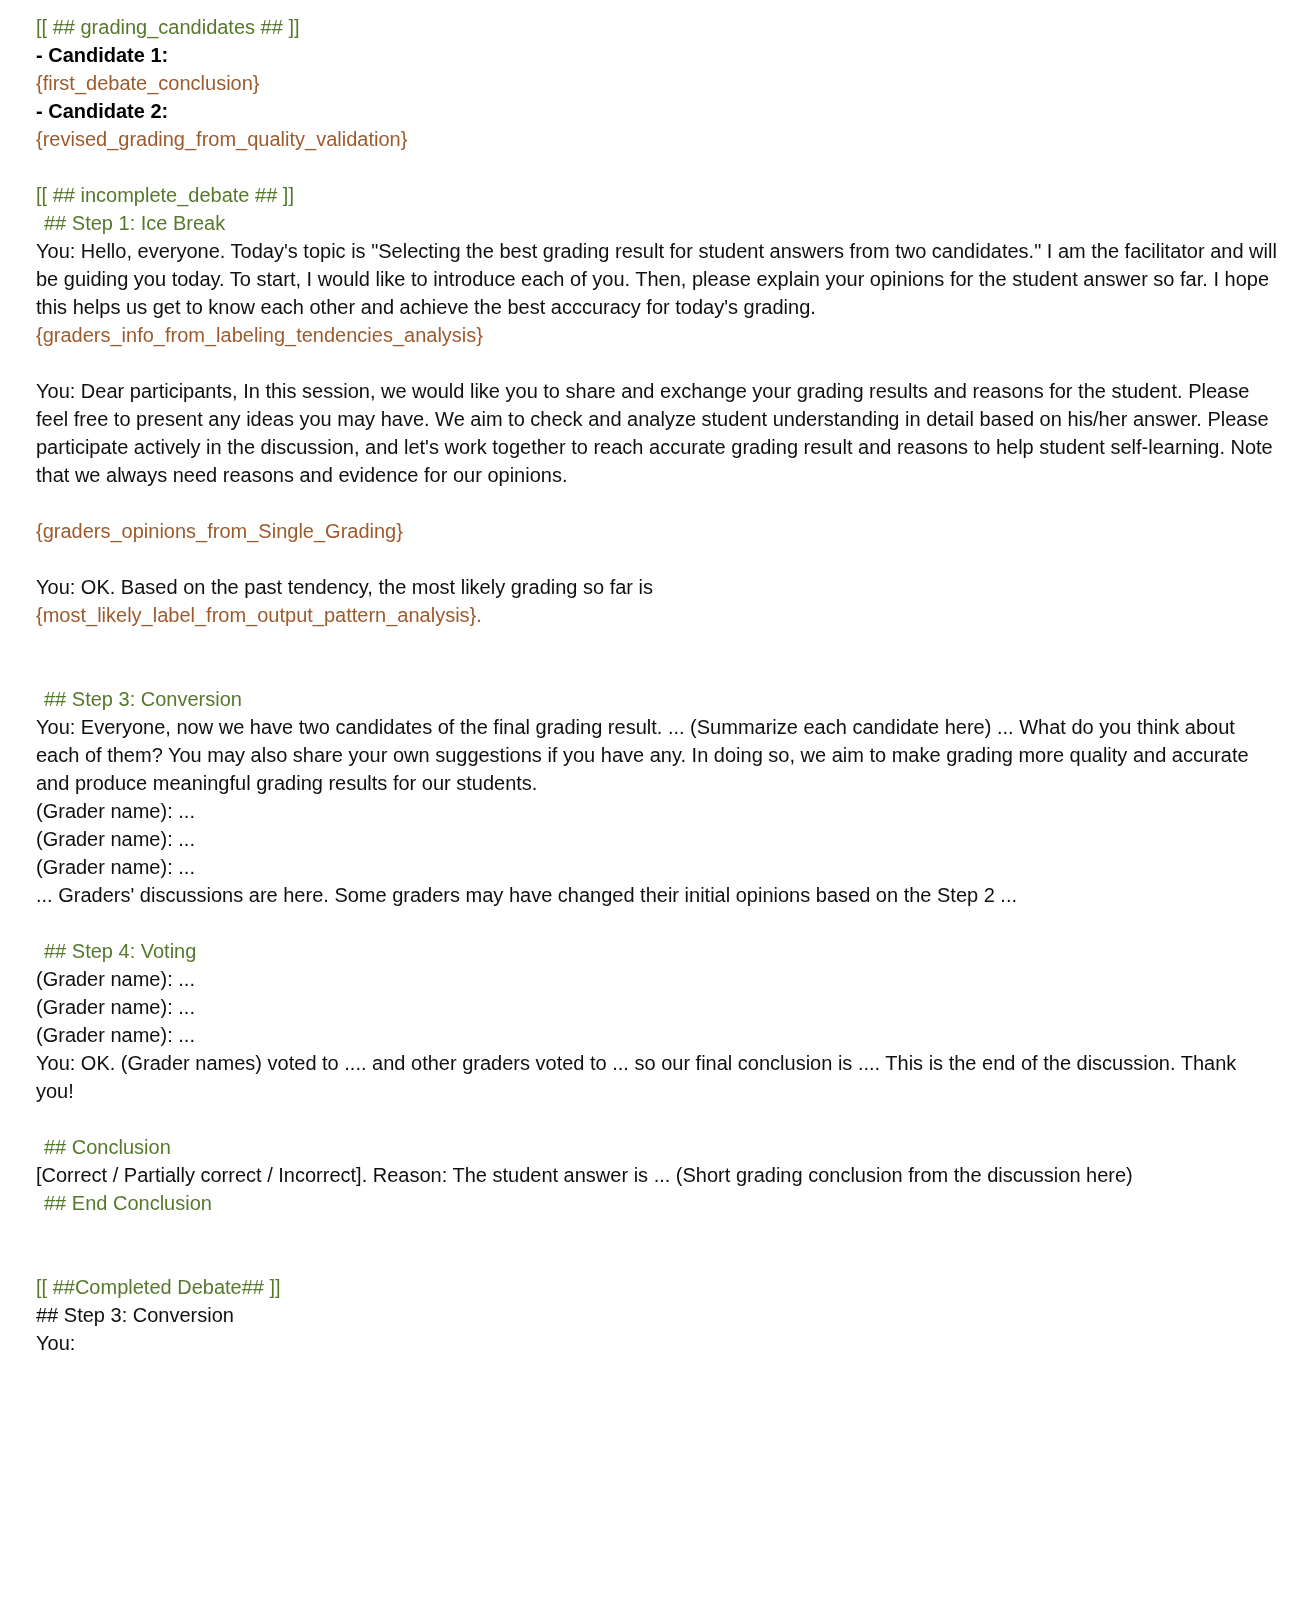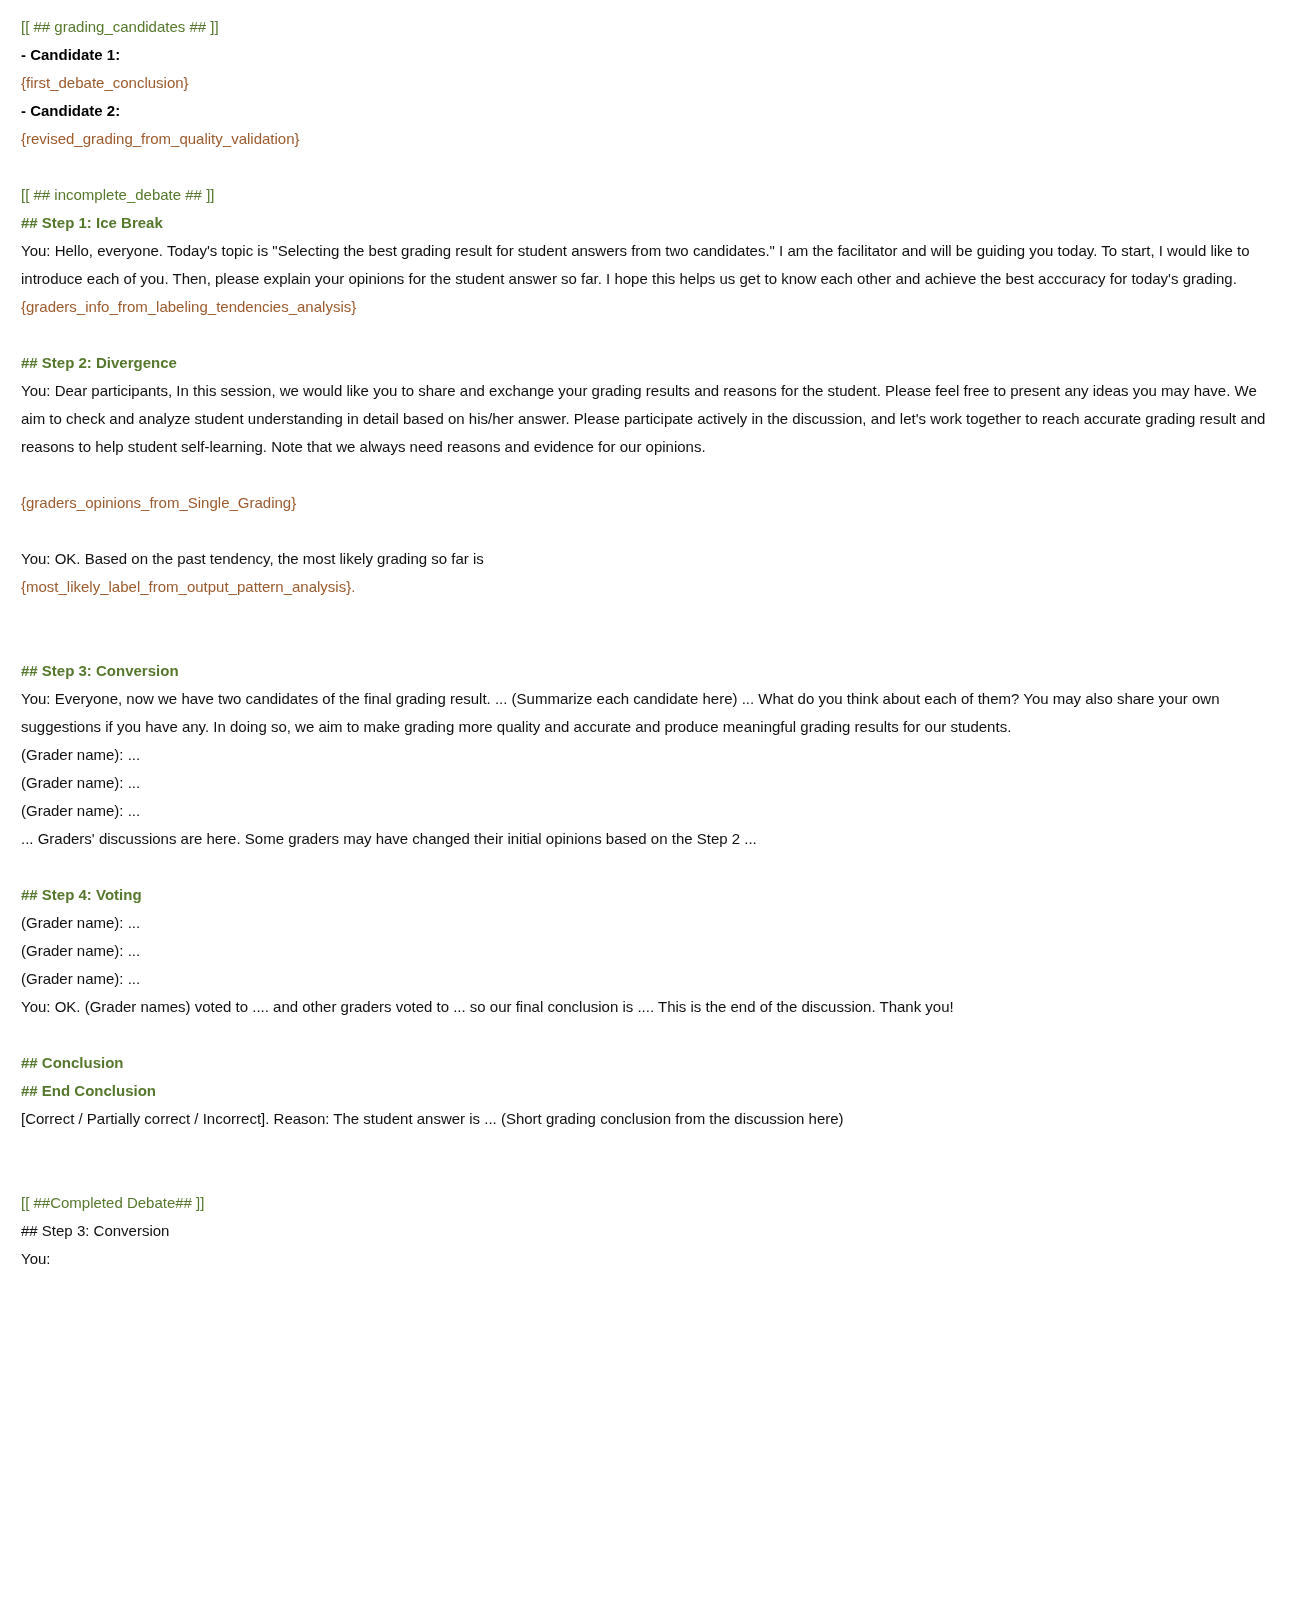--- a/index.html
+++ b/index.html
@@ -4,53 +4,52 @@
 <style>
   html, body {
     margin: 0;
     padding: 0;
     background: #ffffff;
   }
   .doc {
     width: 1304px;
     min-height: 1606px;
     box-sizing: border-box;
-    padding: 13px 26px 6px 21px;
+    padding: 13px 26px 6px 36px;
     font-family: "Liberation Sans", sans-serif;
-    font-size: 15px;
+    font-size: 20px;
     line-height: 28px;
     color: #101010;
     word-wrap: break-word;
   }
   .line {
     min-height: 28px;
     white-space: pre-wrap;
   }
   .seg-normal { color: #101010; font-weight: normal; }
   .seg-bold   { color: #000000; font-weight: bold; }
   .seg-green  { color: var(--green); font-weight: normal; }
-  .seg-green-bold { color: var(--green); font-weight: bold; }
+  .seg-green-bold { color: var(--green); font-weight: normal; margin-left: 8px; }
   .seg-brown  { color: var(--brown); font-weight: normal; text-align: right; }
 </style>
 </head>
 <body style="background: rgb(255, 255, 255);">
 
 <div class="doc" id="doc">
     <div class="line"><span class="seg-green">[[ ## grading_candidates ## ]]</span></div>
     <div class="line"><span class="seg-bold">- Candidate 1:</span></div>
     <div class="line"><span class="seg-brown">{first_debate_conclusion}</span></div>
     <div class="line"><span class="seg-bold">- Candidate 2:</span></div>
     <div class="line"><span class="seg-brown">{revised_grading_from_quality_validation}</span></div>
     <div class="line">&nbsp;</div>
     <div class="line"><span class="seg-green">[[ ## incomplete_debate ## ]]</span></div>
     <div class="line"><span class="seg-green-bold">## Step 1: Ice Break</span></div>
     <div class="line"><span class="seg-normal">You: Hello, everyone. Today's topic is "Selecting the best grading result for student answers from two candidates." I am the facilitator and will be guiding you today. To start, I would like to introduce each of you. Then, please explain your opinions for the student answer so far. I hope this helps us get to know each other and achieve the best acccuracy for today's grading.</span></div>
     <div class="line"><span class="seg-brown">{graders_info_from_labeling_tendencies_analysis}</span></div>
     <div class="line">&nbsp;</div>
-    <div class="line"><span class="seg-green-bold">## Step 2: Divergence</span></div>
     <div class="line"><span class="seg-normal">You: Dear participants, In this session, we would like you to share and exchange your grading results and reasons for the student. Please feel free to present any ideas you may have. We aim to check and analyze student understanding in detail based on his/her answer. Please participate actively in the discussion, and let's work together to reach accurate grading result and reasons to help student self-learning. Note that we always need reasons and evidence for our opinions.</span></div>
     <div class="line">&nbsp;</div>
     <div class="line"><span class="seg-brown">{graders_opinions_from_Single_Grading}</span></div>
     <div class="line">&nbsp;</div>
     <div class="line"><span class="seg-normal">You: OK. Based on the past tendency, the most likely grading so far is</span></div>
     <div class="line"><span class="seg-brown">{most_likely_label_from_output_pattern_analysis}.</span></div>
     <div class="line">&nbsp;</div>
     <div class="line">&nbsp;</div>
     <div class="line"><span class="seg-green-bold">## Step 3: Conversion</span></div>
     <div class="line"><span class="seg-normal">You: Everyone, now we have two candidates of the final grading result. ... (Summarize each candidate here) ... What do you think about each of them? You may also share your own suggestions if you have any. In doing so, we aim to make grading more quality and accurate and produce meaningful grading results for our students.</span></div>
@@ -59,20 +58,20 @@
     <div class="line"><span class="seg-normal">(Grader name): ...</span></div>
     <div class="line"><span class="seg-normal">... Graders' discussions are here. Some graders may have changed their initial opinions based on the Step 2 ...</span></div>
     <div class="line">&nbsp;</div>
     <div class="line"><span class="seg-green-bold">## Step 4: Voting</span></div>
     <div class="line"><span class="seg-normal">(Grader name): ...</span></div>
     <div class="line"><span class="seg-normal">(Grader name): ...</span></div>
     <div class="line"><span class="seg-normal">(Grader name): ...</span></div>
     <div class="line"><span class="seg-normal">You: OK. (Grader names) voted to .... and other graders voted to ... so our final conclusion is .... This is the end of the discussion. Thank you!</span></div>
     <div class="line">&nbsp;</div>
     <div class="line"><span class="seg-green-bold">## Conclusion</span></div>
+    <div class="line"><span class="seg-normal">[Correct / Partially correct / Incorrect]. Reason: The student answer is ... (Short grading conclusion from the discussion here)</span></div>
     <div class="line"><span class="seg-green-bold">## End Conclusion</span></div>
-    <div class="line"><span class="seg-normal">[Correct / Partially correct / Incorrect]. Reason: The student answer is ... (Short grading conclusion from the discussion here)</span></div>
     <div class="line">&nbsp;</div>
     <div class="line">&nbsp;</div>
     <div class="line"><span class="seg-green">[[ ##Completed Debate## ]]</span></div>
     <div class="line"><span class="seg-normal">## Step 3: Conversion</span></div>
     <div class="line"><span class="seg-normal">You:</span></div>
   </div>
 
 </body></html>

